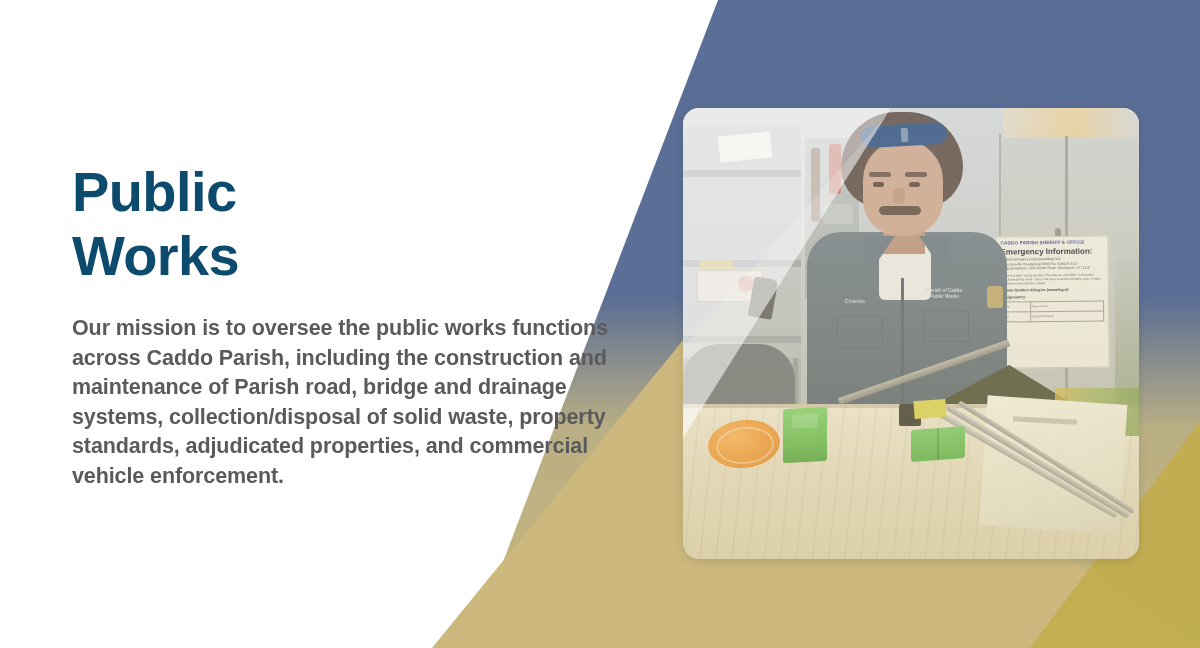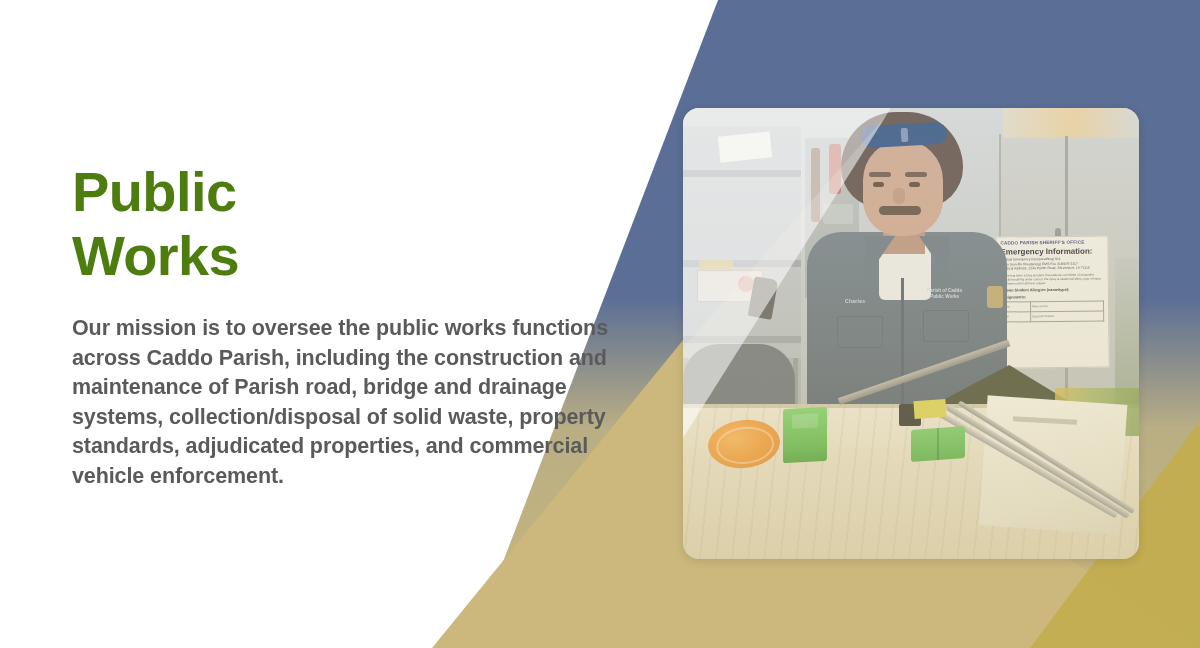--- a/index.html
+++ b/index.html
@@ -625,21 +625,21 @@
   
   .copy {
     position: absolute;
     left: 72px;
     top: 160px;
     width: 580px;
   }
   .title {
     font-size: 56px;
     font-weight: bold;
-    color: #4d7c0f;
+    color: #0c4a6e;
     line-height: 64px;
     letter-spacing: -0.6px;
     margin: 0;
     white-space: pre-line;
   }
   .mission {
     margin: 26px 0 0 0;
     font-size: 21.5px;
     font-weight: bold;
     color: #5a5a5c;

